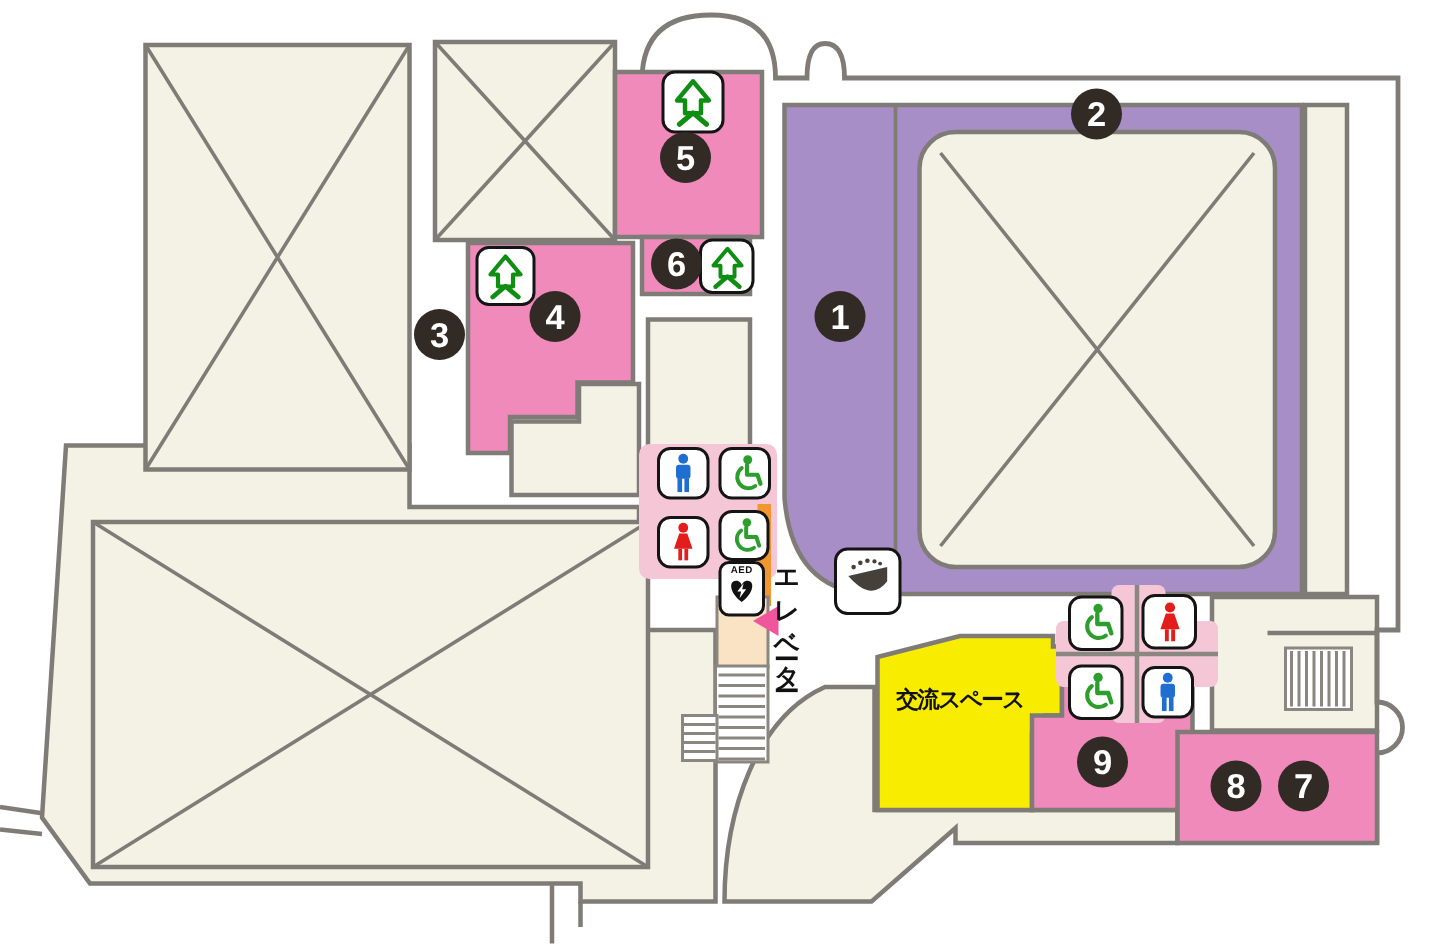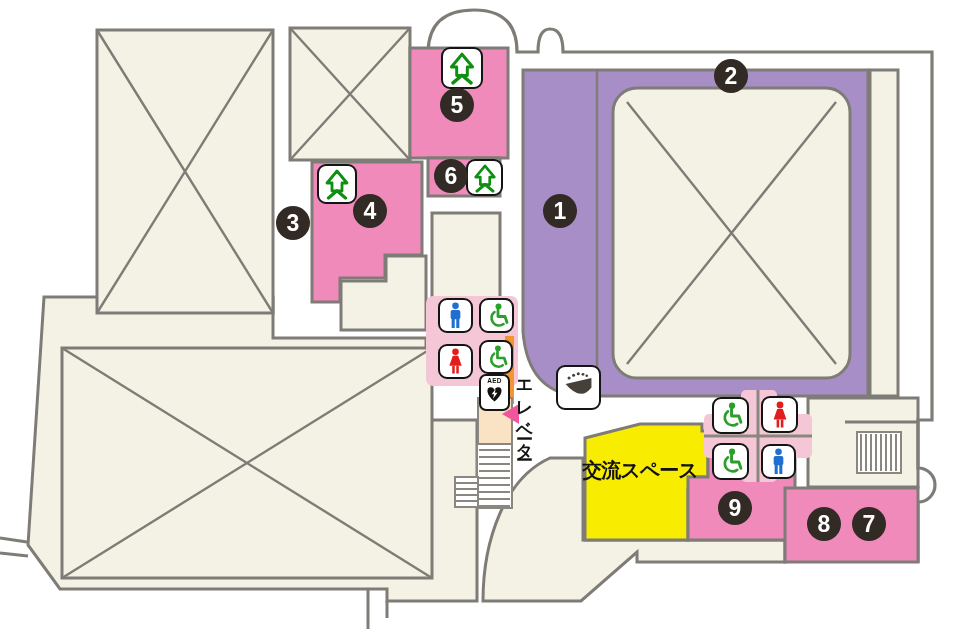--- a/index.html
+++ b/index.html
@@ -12,21 +12,21 @@
     display:flex;align-items:center;justify-content:center;z-index:6;
   }
   .icon-box{
     position:absolute;background:#fff;border:2.6px solid #141414;border-radius:9px;
     display:flex;align-items:center;justify-content:center;box-sizing:border-box;z-index:5;
   }
   .icon-box svg{display:block;}
   .aed-box{flex-direction:column;justify-content:flex-start;padding-top:1px;border-radius:7px;}
   .aed-txt{font-size:6.5px;font-weight:700;color:#111;line-height:1.1;letter-spacing:.3px;}
   .jp-label{position:absolute;color:#111;font-weight:700;z-index:6;}
-  .exchange-label{left:582px;top:457px;width:116px;text-align:center;font-size:20px;letter-spacing:-1px;}
+  .exchange-label{left:582px;top:457px;width:116px;text-align:center;font-size:15px;letter-spacing:-1px;}
   .elevator-label{left:513px;top:369px;height:122px;font-size:17px;writing-mode:vertical-rl;text-orientation:mixed;letter-spacing:1px;}
   .tri-left{
     position:absolute;left:502px;top:404px;width:0;height:0;z-index:6;
     border-top:10px solid transparent;border-bottom:10px solid transparent;
     border-right:17px solid #f0569b;
   }
 </style>
 </head>
 <body>
 

